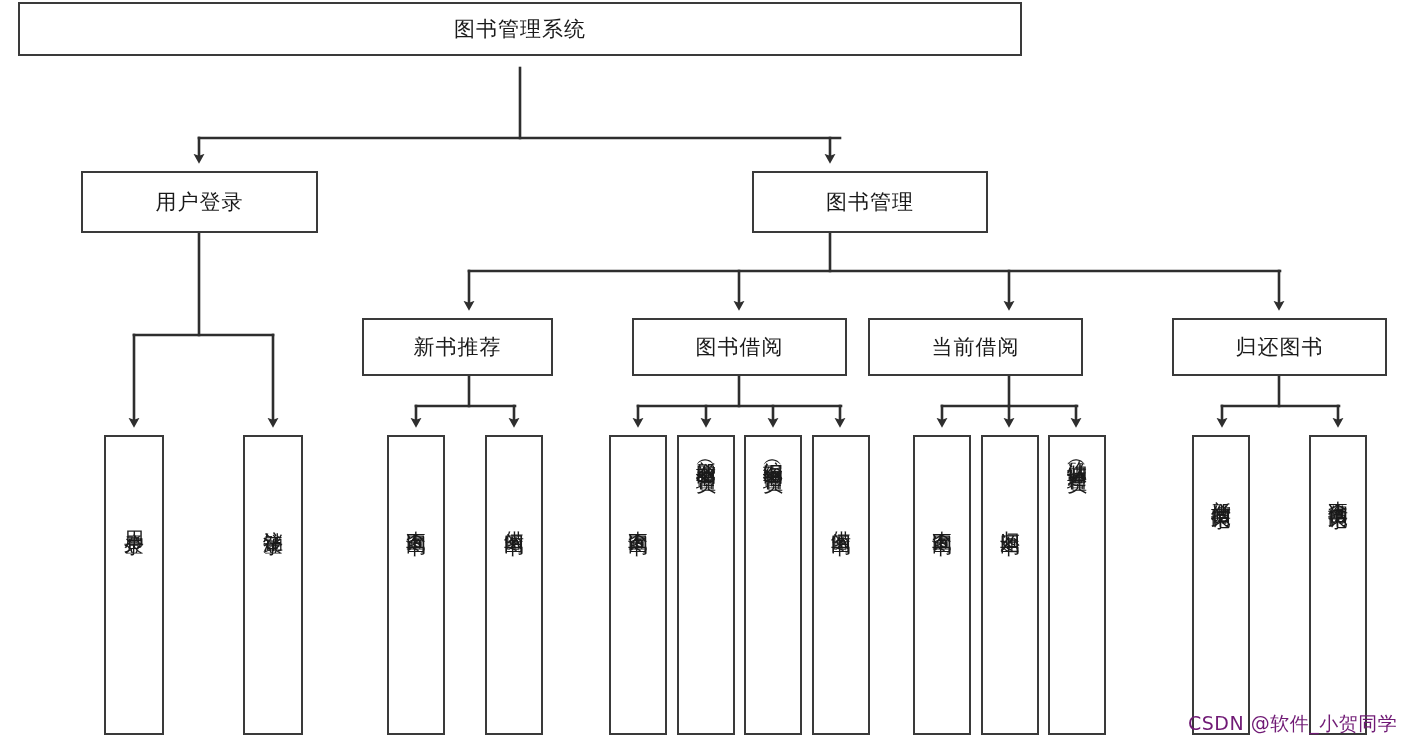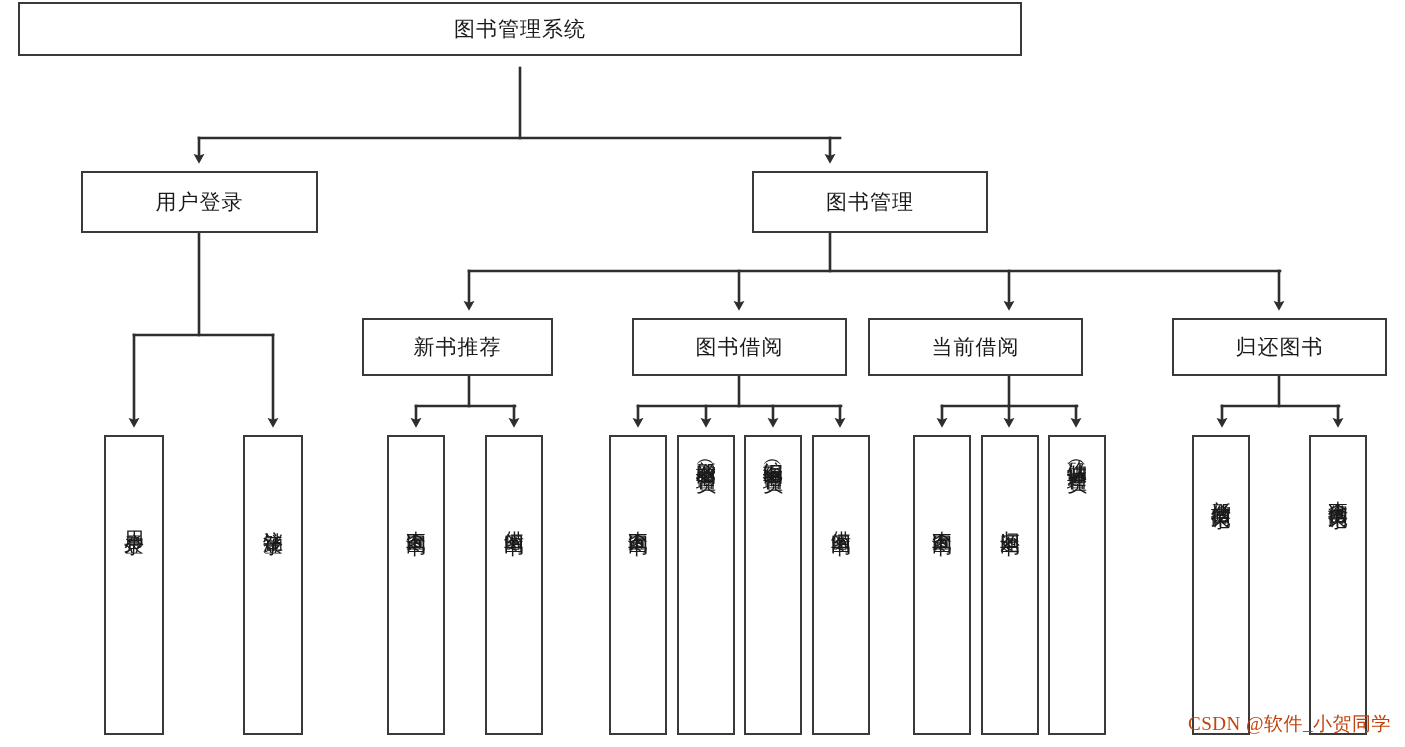--- a/index.html
+++ b/index.html
@@ -55,25 +55,24 @@
     white-space: nowrap;
   }
   .node.v.tall {
     padding-top: 8px;
   }
   .watermark {
     position: absolute;
     left: 1188px;
     top: 711px;
     font-size: 19px;
-    color: #c2410c;
+    color: #701a75;
     letter-spacing: 0.5px;
     z-index: 5;
     white-space: nowrap;
-    font-family: Liberation Serif, serif;
   }
 </style>
 </head>
 <body>
 
 <div id="stage">
 
   <svg id="edges" viewBox="0 0 1405 747" width="1405" height="747">
     <defs>
       <marker id="arr" markerWidth="11" markerHeight="12" refX="1.2" refY="6" orient="auto" markerUnits="userSpaceOnUse">

